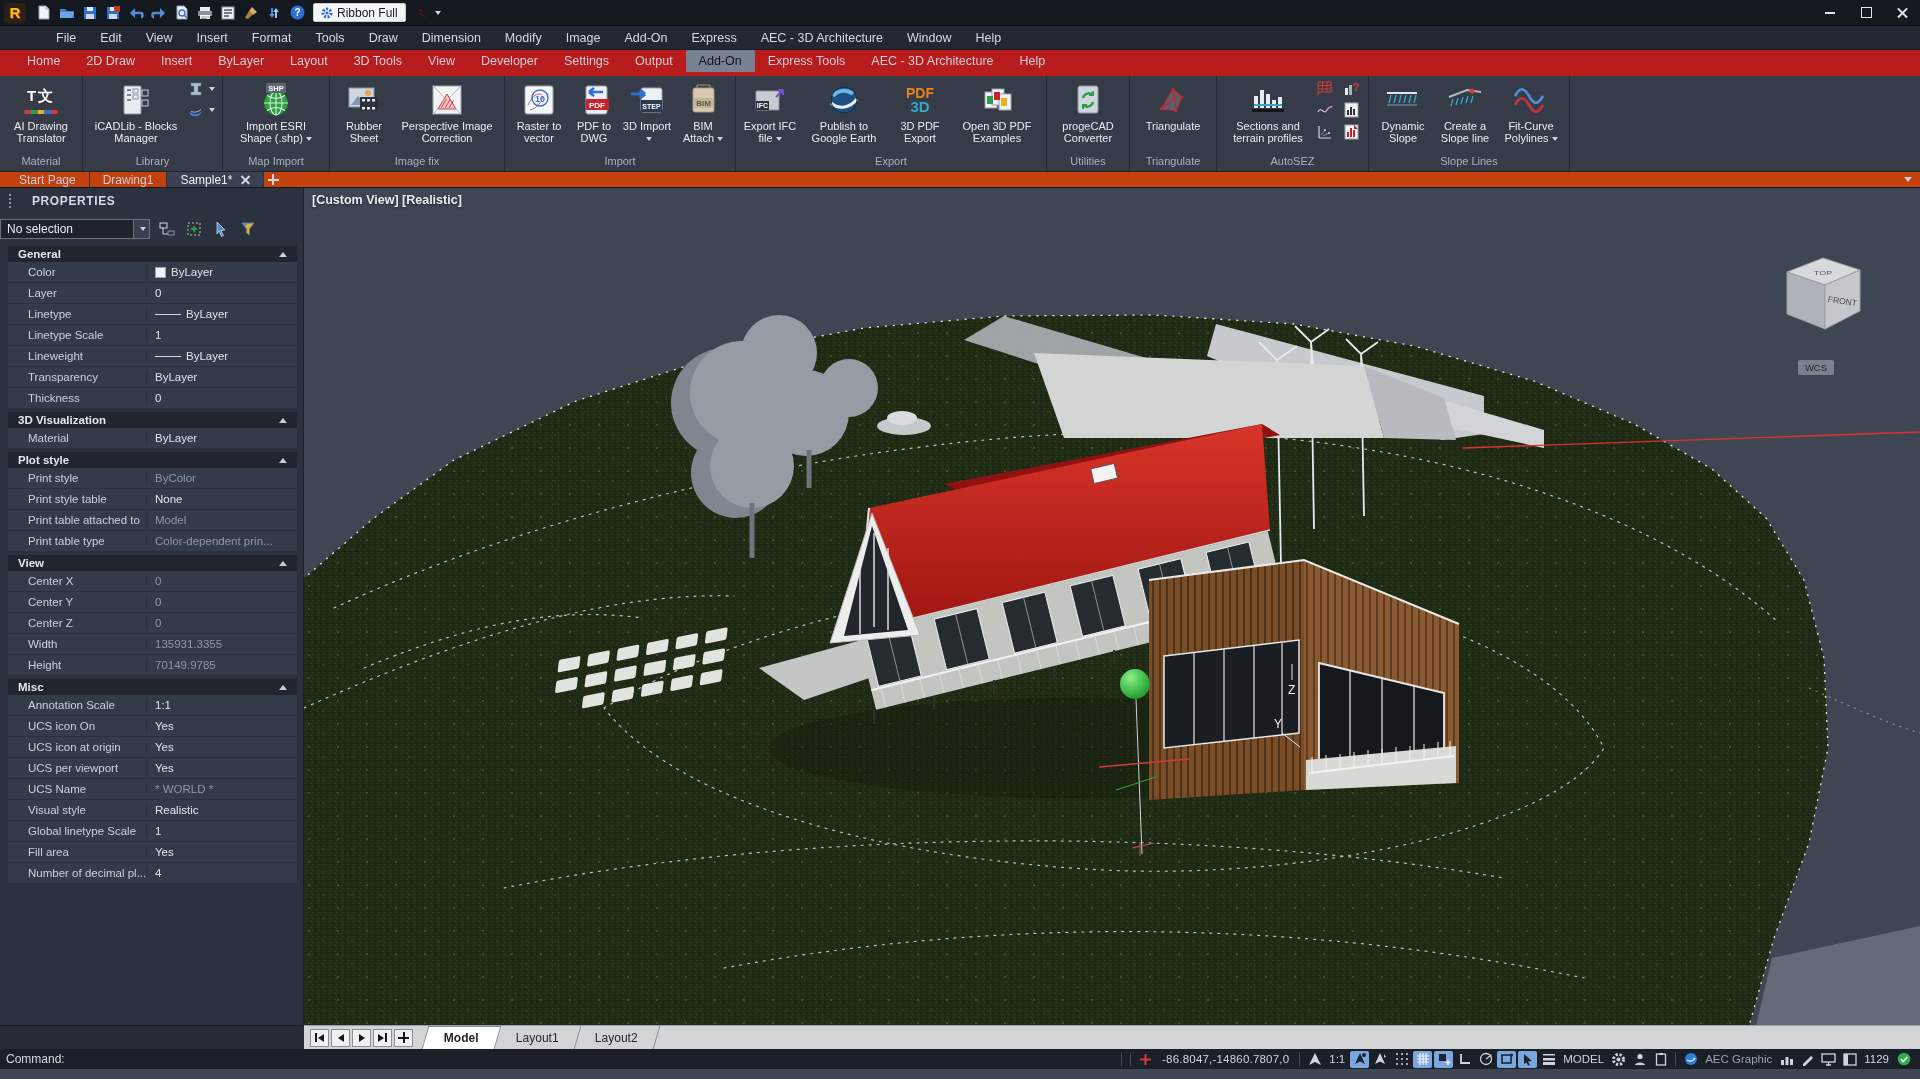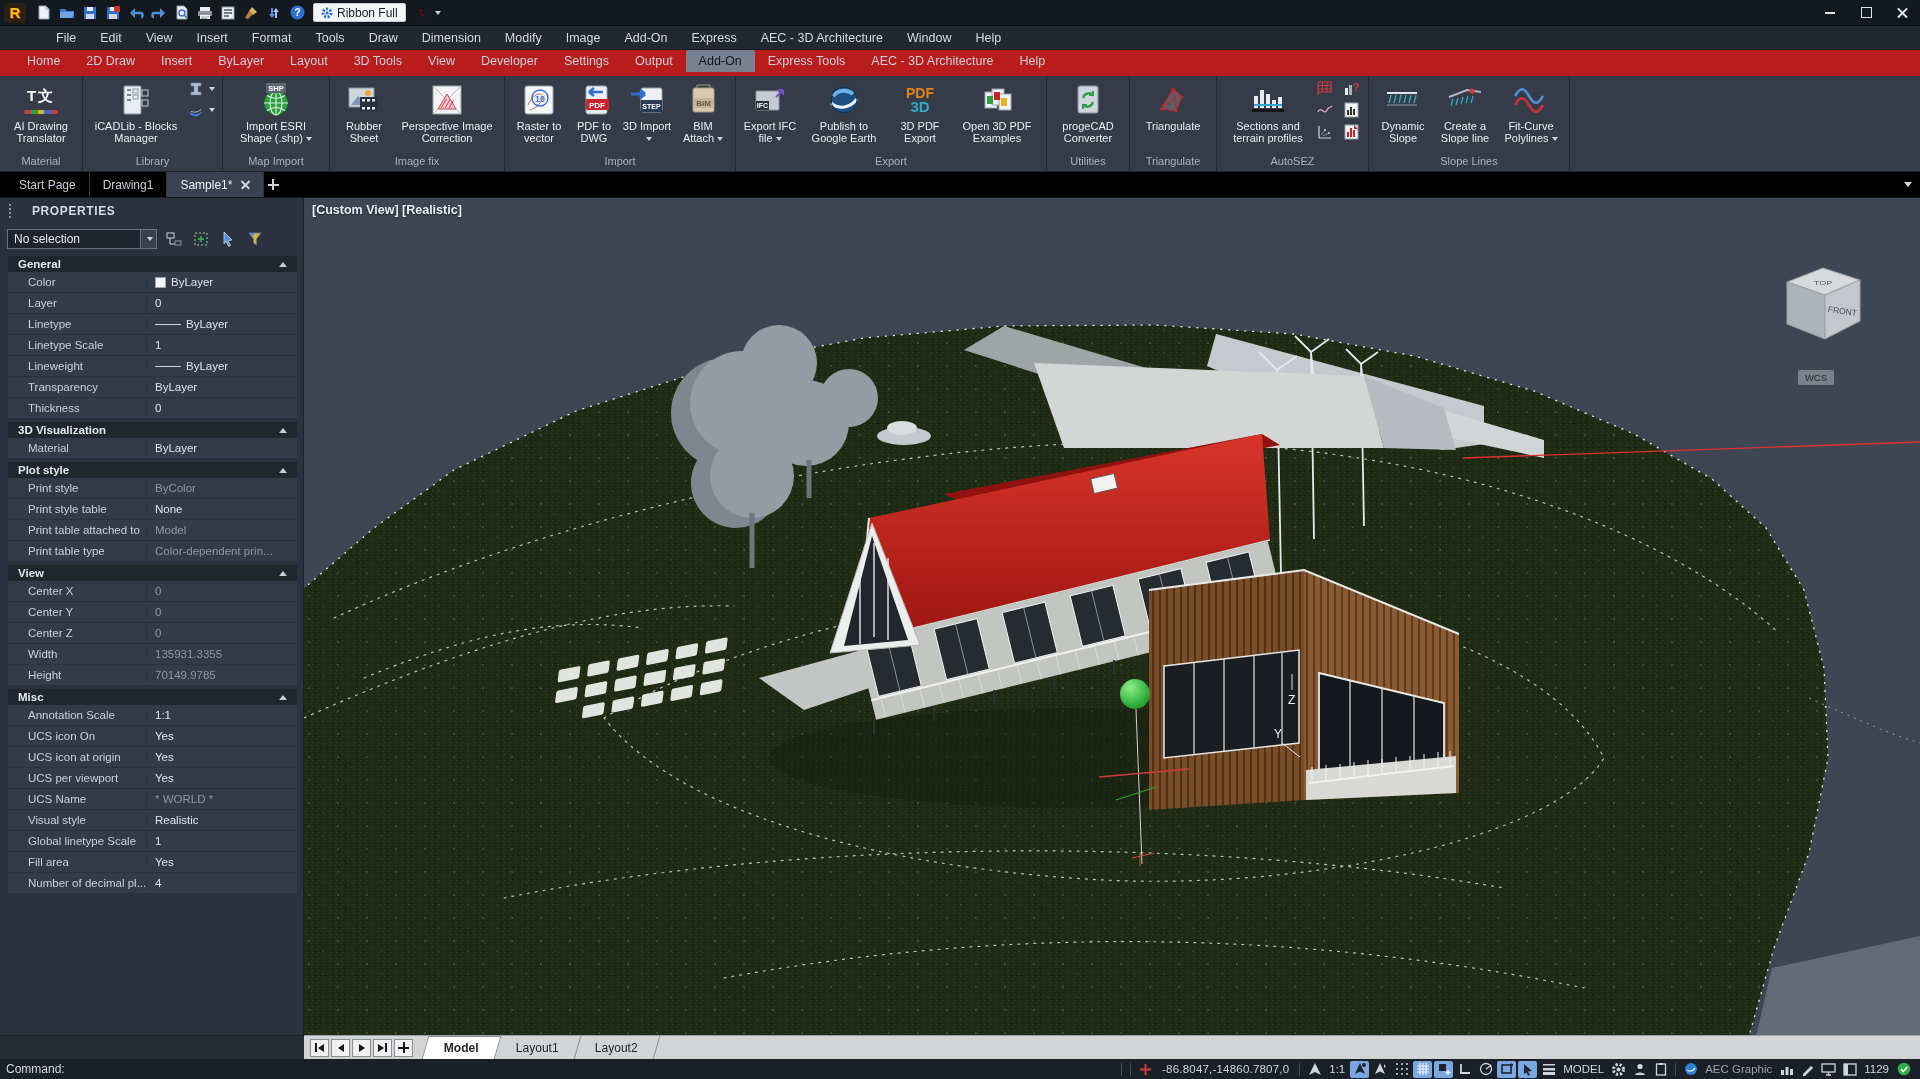--- a/index.html
+++ b/index.html
@@ -48,41 +48,41 @@
   .ic-ai{display:flex;flex-direction:column;align-items:center;}
   .ai-t{font-weight:bold;font-size:15px;color:#fff;letter-spacing:2px;}
   .ai-dots{height:4px;width:34px;border-radius:2px;margin-top:4px;
     background:linear-gradient(90deg,#d23b3b 0 20%,#2f9e44 20% 40%,#e8b21e 40% 60%,#2f6fd0 60% 80%,#d23b3b 80%);}
   .ic-pdf3d{display:flex;flex-direction:column;align-items:center;line-height:.92;}
   .pdf3d-a{font-weight:bold;font-size:14px;color:#e8821e;}
   .pdf3d-b{font-weight:bold;font-size:15px;color:#35a7c9;}
   .ictext{font-family:"Liberation Sans",sans-serif;font-weight:bold;fill:#fff;text-anchor:middle;}
 
   
-  .docbar{height:26px;background:#000000;display:flex;align-items:stretch;padding-left:6px;border-bottom:1px solid #141821;}
+  .docbar{height:16px;background:#c2410c;display:flex;align-items:stretch;padding-left:6px;border-bottom:1px solid #141821;}
   .dtab{display:flex;align-items:center;gap:9px;padding:0 13px;font-size:12px;color:#c6cdd8;border-right:1px solid #303744;}
   .dtab.active{background:#3a4150;color:#eef1f6;}
   .xic{position:relative;width:9px;height:9px;}
   .xic::before,.xic::after{content:"";position:absolute;left:-1px;top:4px;width:11px;height:1.5px;background:#cfd5de;}
   .xic::before{transform:rotate(45deg);} .xic::after{transform:rotate(-45deg);}
   .plus{position:relative;width:18px;display:flex;align-items:center;justify-content:center;}
   .plus::before{content:"";position:absolute;width:11px;height:2px;background:#cfd5de;}
   .plus::after{content:"";position:absolute;width:2px;height:11px;background:#cfd5de;}
   .chev{margin-left:auto;margin-right:8px;align-self:center;width:0;height:0;
         border-left:4px solid transparent;border-right:4px solid transparent;border-top:5px solid #cfd5de;}
 
   
   .main{height:837px;display:flex;}
 
   
   .panel{width:304px;background:#2b313d;display:flex;flex-direction:column;border-right:1px solid #1b2029;}
   .phead{height:26px;display:flex;align-items:center;padding:0 8px;gap:20px;}
   .grip{width:4px;height:16px;background-image:radial-gradient(#8a93a3 1px,transparent 1.2px);background-size:4px 4px;}
   .ptitle{font-size:12px;font-weight:bold;letter-spacing:.6px;color:#d5dbe5;}
-  .ptools{height:30px;display:flex;align-items:center;padding:0 7px;gap:8px;}
+  .ptools{height:30px;display:flex;align-items:center;padding:0 0;gap:8px;}
   .pselect{width:150px;height:20px;background:#1e232c;border:1px solid #6a7180;display:flex;align-items:center;font-size:12px;color:#e6eaf1;padding-left:6px;}
   .pselbtn{margin-left:auto;width:16px;height:100%;background:#39404d;display:flex;align-items:center;justify-content:center;border-left:1px solid #6a7180;}
   .pic{width:19px;height:18px;display:flex;align-items:center;justify-content:center;}
   .pic:first-of-type{margin-left:14px;}
   .pgrid{flex:1;padding:2px 6px 0 8px;overflow:hidden;}
   .psec{margin-bottom:3px;}
   .psechead{height:16px;background:#21252e;display:flex;align-items:center;padding:0 10px;font-size:11.5px;font-weight:bold;color:#e3e8f0;}
   .caret{margin-left:auto;width:0;height:0;border-left:4px solid transparent;border-right:4px solid transparent;border-bottom:5px solid #c6cdd8;}
   .prow{height:21px;background:#343b48;border-bottom:1px solid #2b303c;display:flex;align-items:center;font-size:11.5px;}
   .plabel{width:138px;padding-left:20px;color:#c9d0dc;white-space:nowrap;overflow:hidden;}

